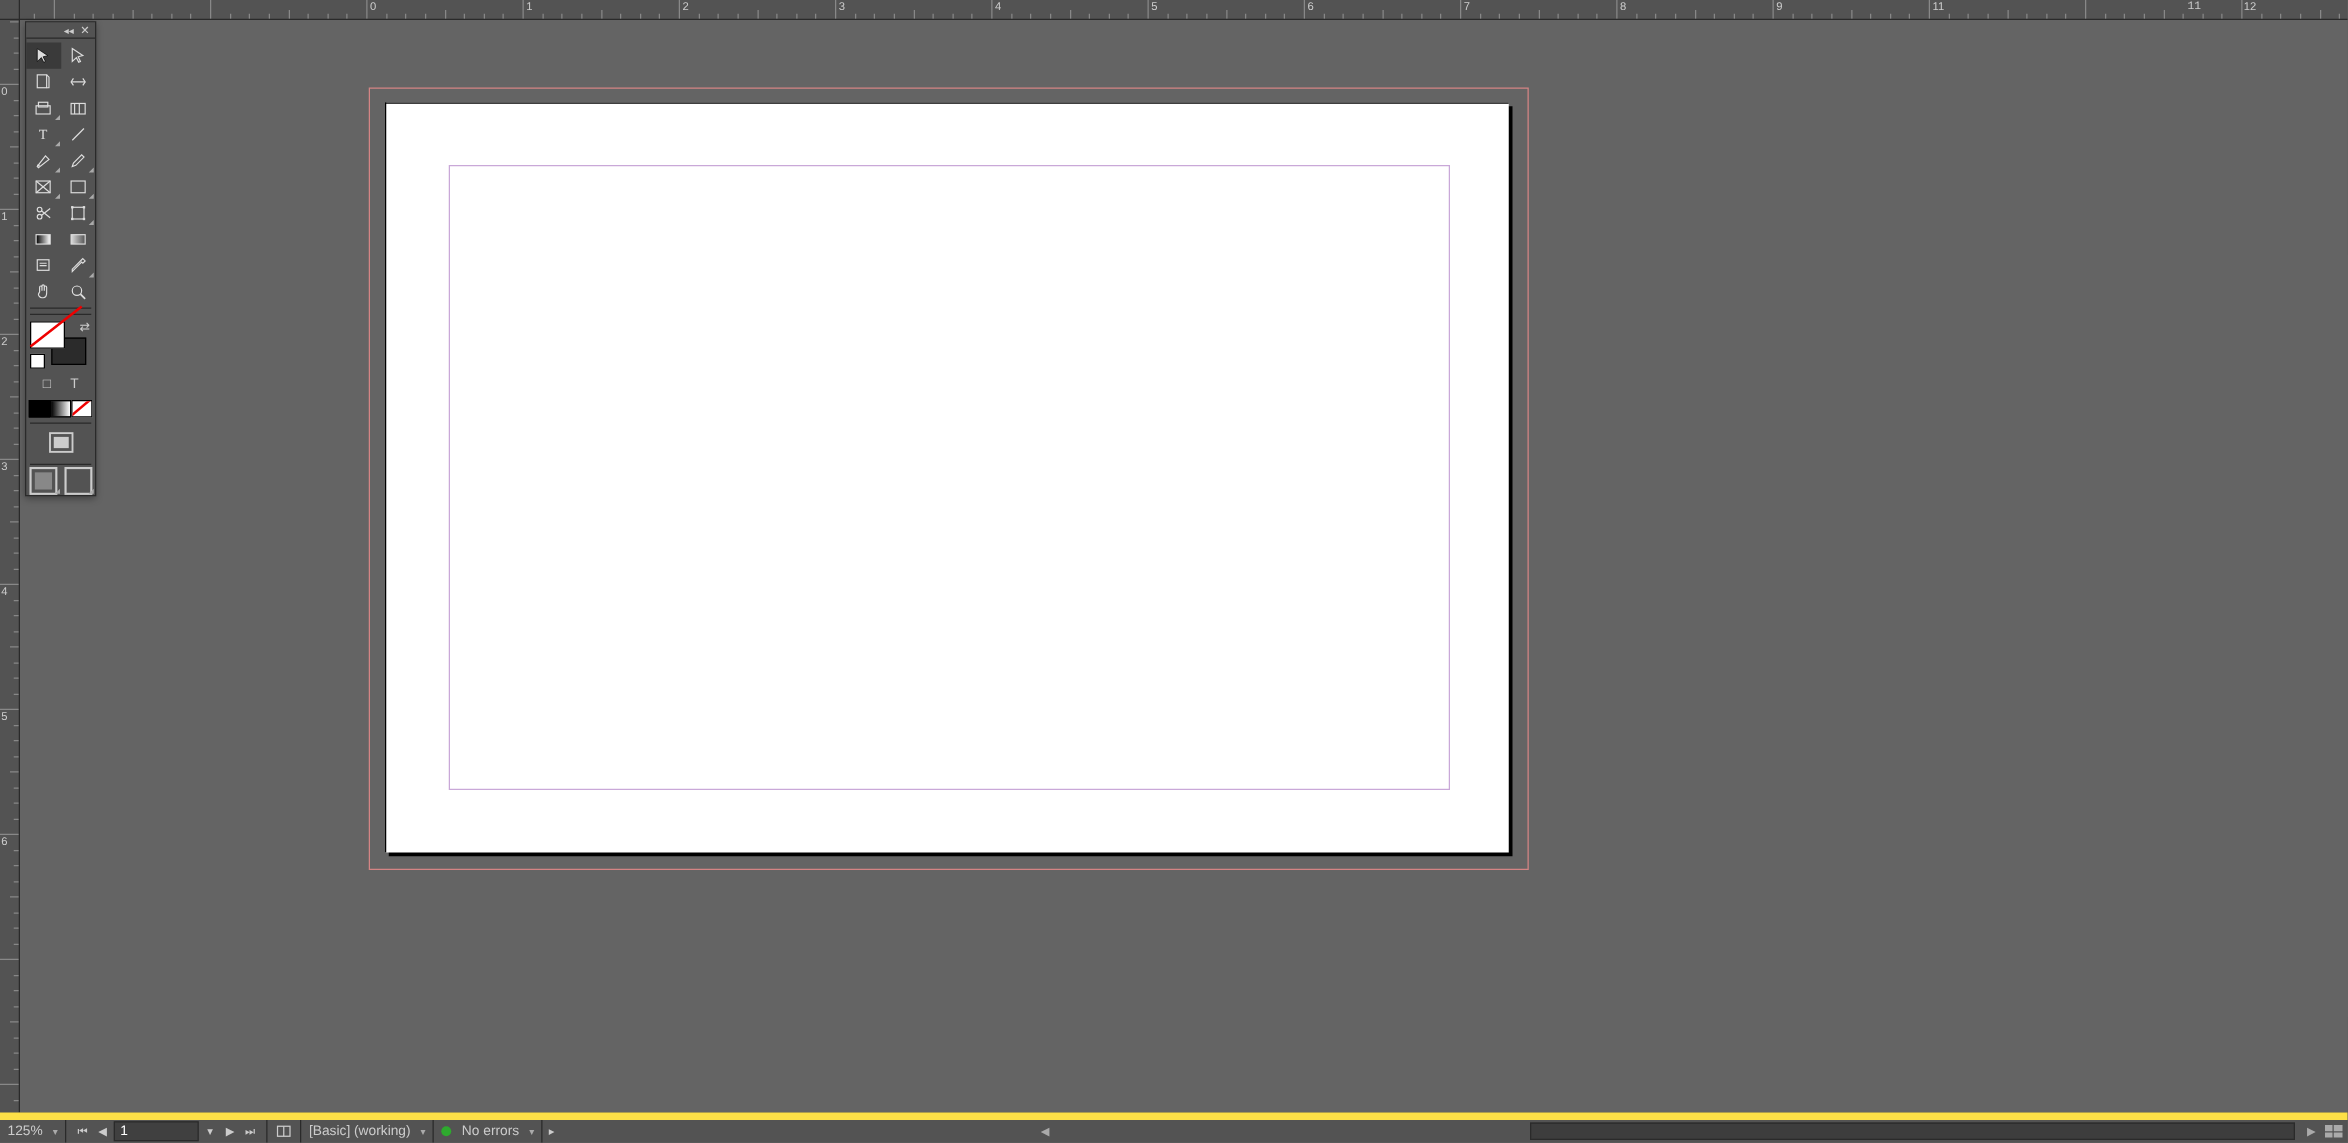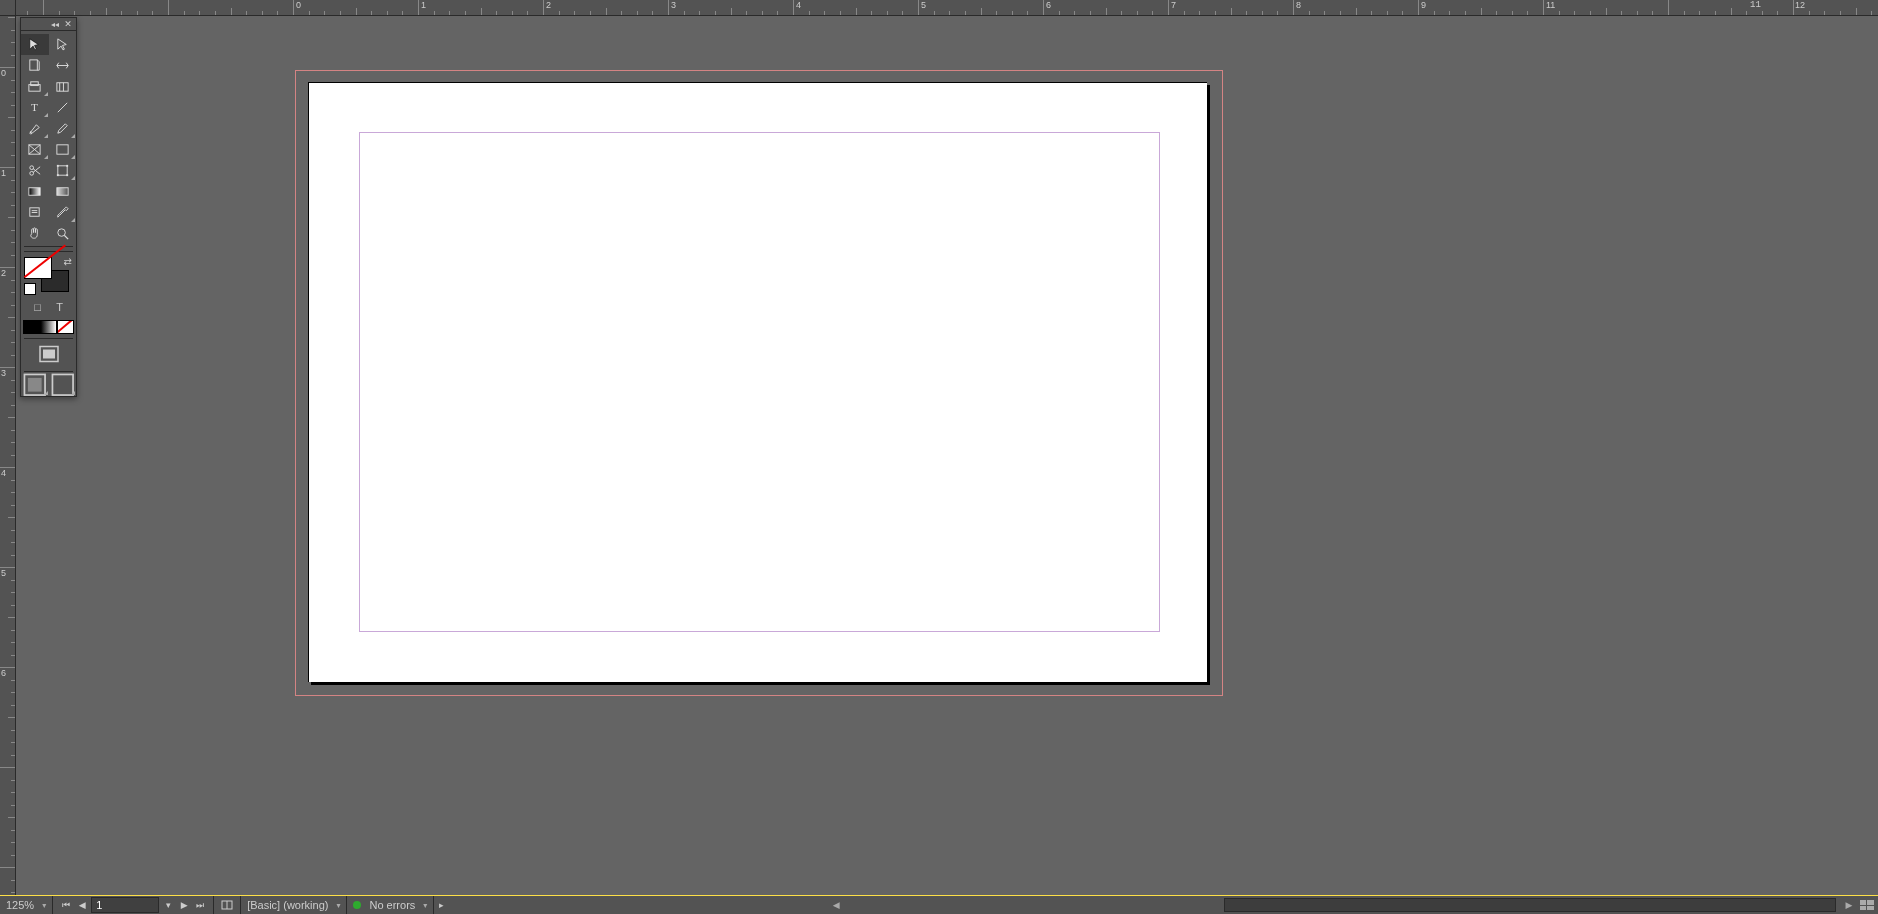--- a/index.html
+++ b/index.html
@@ -219,21 +219,21 @@
     border-left: 4px solid transparent;
     border-bottom: 4px solid #aaa;
   }
 
   
   .status-bar {
     position: absolute;
     left: 0; right: 0; bottom: 0;
     height: 18px;
     background: #535353;
-    border-top: 1px solid #fde047;
+    border-top: 6px solid #fde047;
     display: flex; align-items: center;
     font-size: 11px;
     color:#ccc;
     z-index: 8;
   }
   .status-seg {
     display:flex; align-items:center;
     height:100%;
     padding: 0 6px;
     border-right: 1px solid #2a2a2a;

